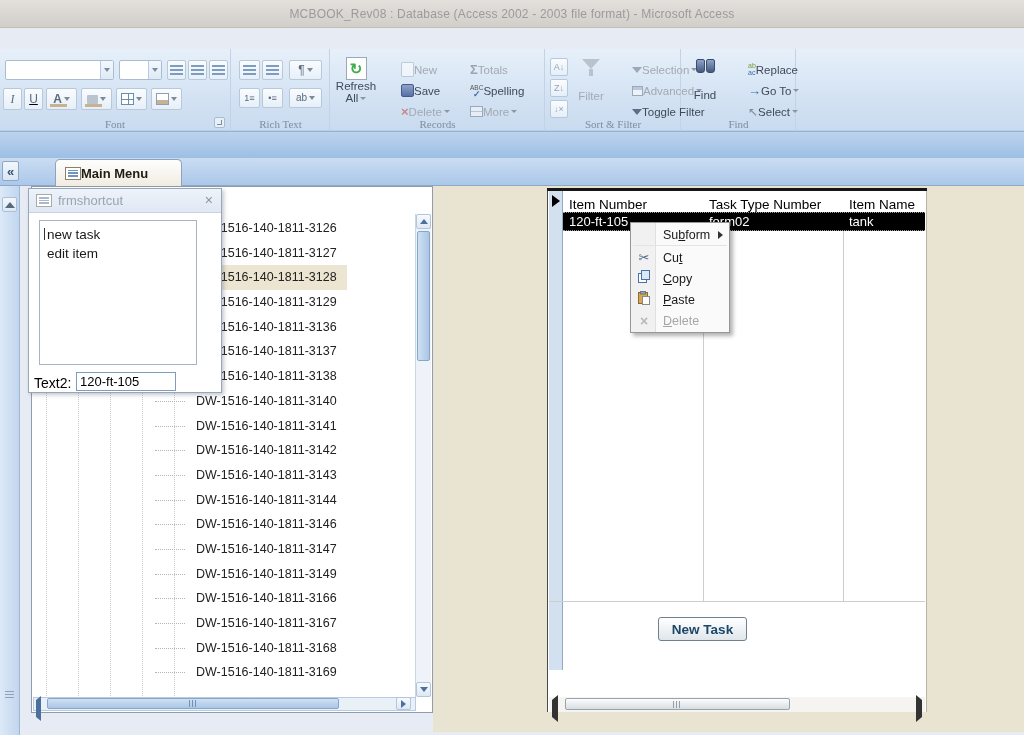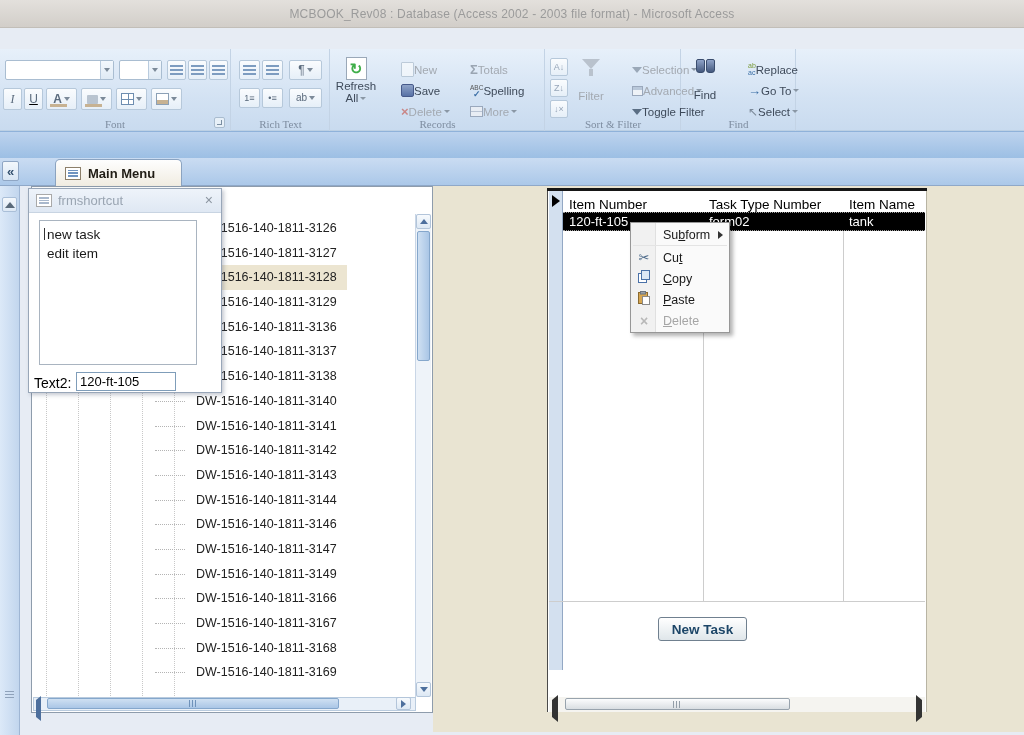--- a/index.html
+++ b/index.html
@@ -48,21 +48,21 @@
   
   .blueband { position:absolute; left:0; top:131px; width:1024px; height:27px;
     background:linear-gradient(#bdd3ee,#9cbfe4); border-top:1px solid #8fb2da; }
   .tabbar { position:absolute; left:0; top:158px; width:1024px; height:28px;
     background:linear-gradient(#cadcf2,#abc8e9); border-bottom:1px solid #8fa8c8; }
   .navbtn { position:absolute; left:2px; top:3px; width:17px; height:20px; border:1px solid #8fa6c4; border-radius:2px;
     background:linear-gradient(#f2f7fc,#d9e6f4); color:#33506e; font-size:13px; font-weight:bold;
     display:flex; align-items:center; justify-content:center; }
   .doc-tab { position:absolute; left:55px; top:1px; width:127px; height:27px;
     background:linear-gradient(#fefefe,#f1ece1); border:1px solid #8ba3c0; border-bottom:none;
-    border-radius:5px 5px 0 0; display:flex; align-items:center; gap:7px; padding-left:9px;
+    border-radius:5px 5px 0 0; display:flex; align-items:center; padding-left:9px;
     font-size:13px; font-weight:bold; color:#201c14; }
   .form-icon { width:16px; height:13px; background:#fff; border:1px solid #8c7f6a; padding:2px 2px;
     display:flex; flex-direction:column; gap:1px; }
   .form-icon div { height:2px; background:#7094c0; }
   .form-icon.muted div { background:#a9b8cc; }
   .form-icon.muted { border-color:#a9a9a9; }
 
   
   .navstrip { position:absolute; left:0; top:186px; width:20px; height:549px;
     background:linear-gradient(to right,#dce9f8,#c2d6ee); border-right:1px solid #9fb6d4; }

